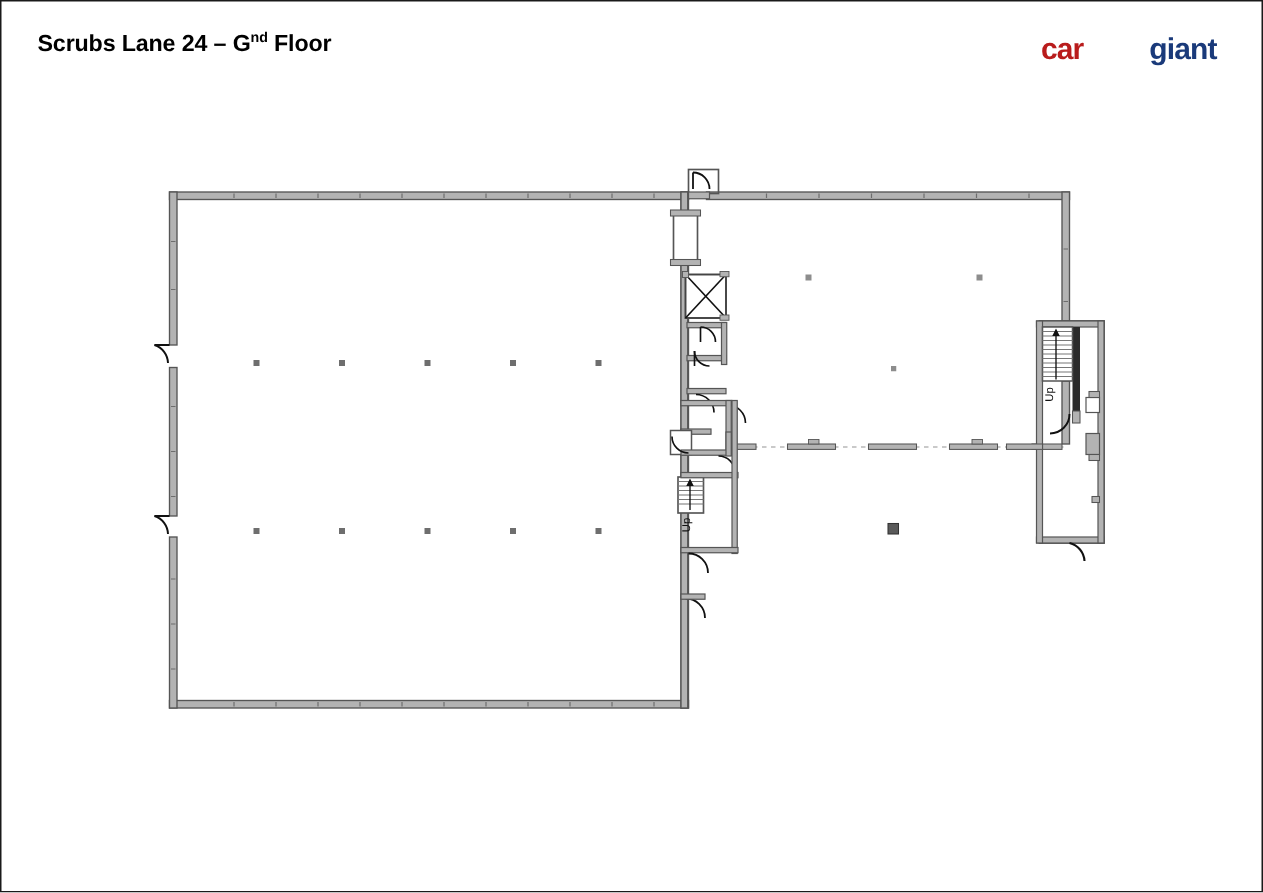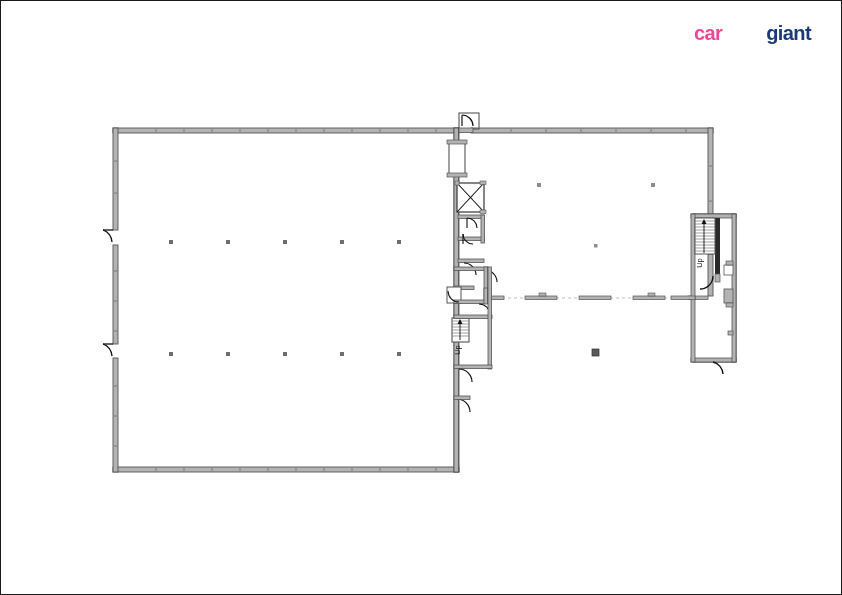--- a/index.html
+++ b/index.html
@@ -36,35 +36,36 @@
   #logo {
     position: absolute;
     right: 30px;
     top: 22px;
     font-size: 20px;
     font-weight: bold;
     letter-spacing: -0.6px;
     line-height: 1;
     white-space: nowrap;
   }
-  #logo .lg-a { color: #ec4899; }
+  #logo .lg-a { color: #b91c1c; }
   #logo .lg-b { color: #1a3a7a; margin-left: 44px; }
 
   #plan {
     position: absolute;
     left: 0; top: 0;
     width: 842px;
     height: 595px;
   }
 </style>
 </head>
 <body>
 
 <div id="page">
 
+  <div id="title"><span>Scrubs Lane 24 – G</span><sup>nd</sup><span> Floor</span></div>
 
   <div id="logo"><span class="lg-a">car</span><span class="lg-b">giant</span></div>
 
   <svg id="plan" viewBox="0 0 842 595" xmlns="http://www.w3.org/2000/svg">
 
     <defs>
       <g id="wall-hatch"></g>
     </defs>
 
     <g>

